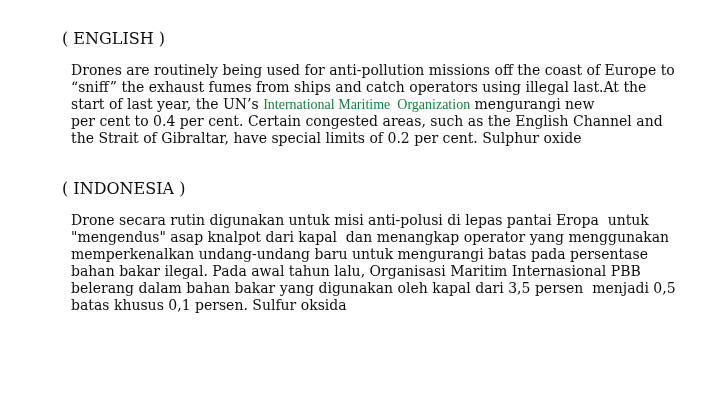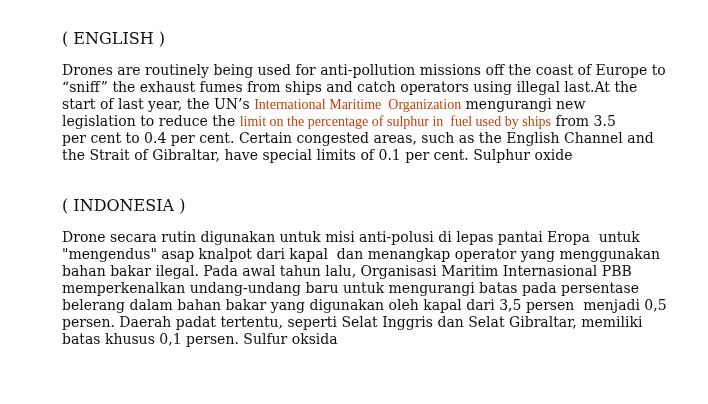--- a/index.html
+++ b/index.html
@@ -19,56 +19,54 @@
     font-family: "DejaVu Serif", serif;
     color: #0d0d0d;
   }
   .heading {
     font-size: 16px;
     line-height: 17px;
     margin: 0 0 15px 0;
     white-space: pre;
   }
   .para {
-    margin: 0 0 33px 0;
+    margin: 0 0 33px 9px;
   }
   .line {
     font-size: 14px;
     line-height: 17px;
     white-space: pre;
   }
   .link {
-    color: #c2410c;
+    color: #15803d;
     font-family: "Liberation Serif", serif;
     text-decoration: none;
     cursor: pointer;
   }
 </style>
 </head>
 <body>
 
 <div class="page">
   <main class="doc" id="doc">
       <section>
         <div class="heading">( ENGLISH )</div>
         <div class="para">
           <div class="line"><span>Drones are routinely being used for anti-pollution missions off the coast of Europe to</span></div>
           <div class="line"><span>“sniff” the exhaust fumes from ships and catch operators using illegal last.At the</span></div>
           <div class="line"><span>start of last year, the UN’s </span><span class="link">International Maritime  Organization</span><span> mengurangi new</span></div>
-          <div class="line"><span>legislation to reduce the </span><span class="link">limit on the percentage of sulphur in  fuel used by ships</span><span> from 3.5</span></div>
           <div class="line"><span>per cent to 0.4 per cent. Certain congested areas, such as the English Channel and</span></div>
-          <div class="line"><span>the Strait of Gibraltar, have special limits of 0.1 per cent. Sulphur oxide</span></div>
+          <div class="line"><span>the Strait of Gibraltar, have special limits of 0.2 per cent. Sulphur oxide</span></div>
         </div>
       </section>
       <section>
         <div class="heading">( INDONESIA )</div>
         <div class="para">
           <div class="line"><span>Drone secara rutin digunakan untuk misi anti-polusi di lepas pantai Eropa  untuk</span></div>
           <div class="line"><span>"mengendus" asap knalpot dari kapal  dan menangkap operator yang menggunakan</span></div>
+          <div class="line"><span>memperkenalkan undang-undang baru untuk mengurangi batas pada persentase</span></div>
           <div class="line"><span>bahan bakar ilegal. Pada awal tahun lalu, Organisasi Maritim Internasional PBB</span></div>
-          <div class="line"><span>memperkenalkan undang-undang baru untuk mengurangi batas pada persentase</span></div>
           <div class="line"><span>belerang dalam bahan bakar yang digunakan oleh kapal dari 3,5 persen  menjadi 0,5</span></div>
-          <div class="line"><span>persen. Daerah padat tertentu, seperti Selat Inggris dan Selat Gibraltar, memiliki</span></div>
           <div class="line"><span>batas khusus 0,1 persen. Sulfur oksida</span></div>
         </div>
       </section>
     </main>
 </div>
 
 </body></html>

